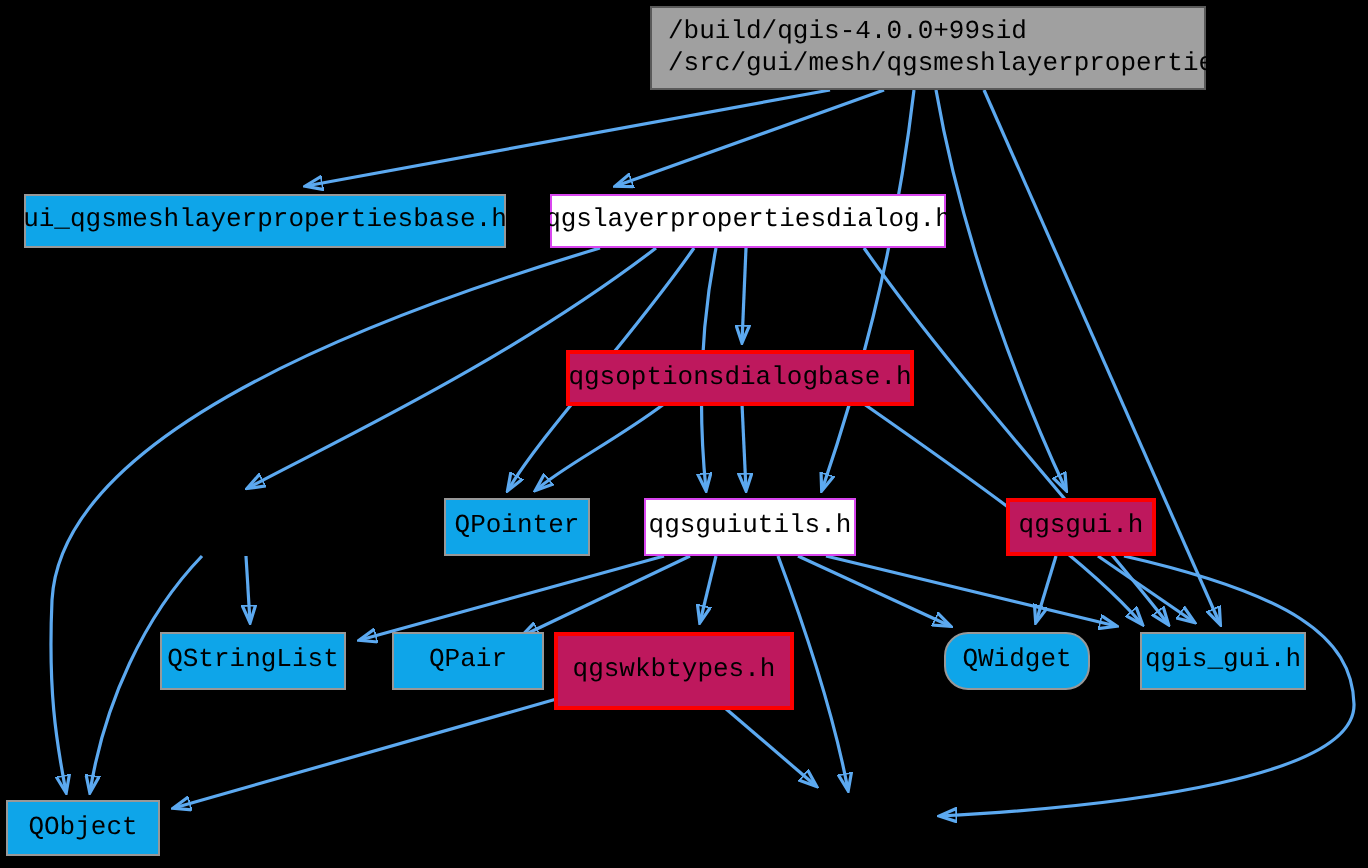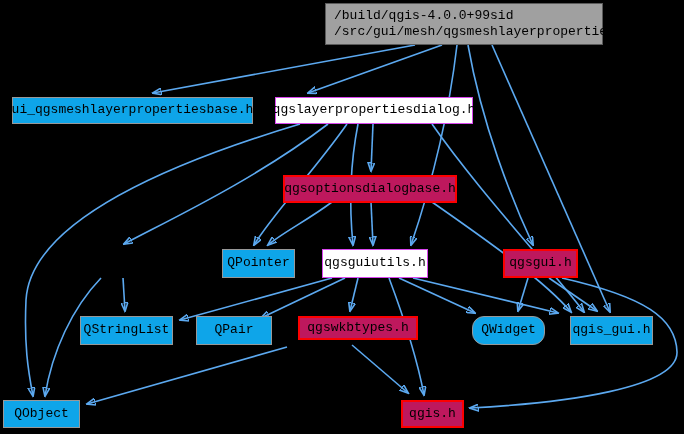--- a/index.html
+++ b/index.html
@@ -76,23 +76,22 @@
   <div class="node gray" style="left:222px;top:249px;width:73px;height:29px;">QPointer</div>
 
   <div class="node plain" style="left:322px;top:249px;width:106px;height:29px;">qgsguiutils.h</div>
 
   <div class="node red" style="left:503px;top:249px;width:75px;height:29px;">qgsgui.h</div>
 
   <div class="node gray" style="left:80px;top:316px;width:93px;height:29px;">QStringList</div>
 
   <div class="node gray" style="left:196px;top:316px;width:76px;height:29px;">QPair</div>
 
-  <div class="node red" style="left:277px;top:316px;width:120px;height:24px;margin-left:21px;">qgswkbtypes.h</div>
+  <div class="node red" style="left:277px;top:316px;width:120px;height:39px;">qgswkbtypes.h</div>
 
   <div class="node gray" style="left:472px;top:316px;width:73px;height:29px;border-radius:12px;">QWidget</div>
 
   <div class="node gray" style="left:3px;top:400px;width:77px;height:28px;">QObject</div>
 
   <div class="node gray" style="left:570px;top:316px;width:83px;height:29px;">qgis_gui.h</div>
 
-  <div class="node red" style="left:401px;top:400px;width:63px;height:28px;">qgis.h</div>
 
 </div>
 
 </body></html>

